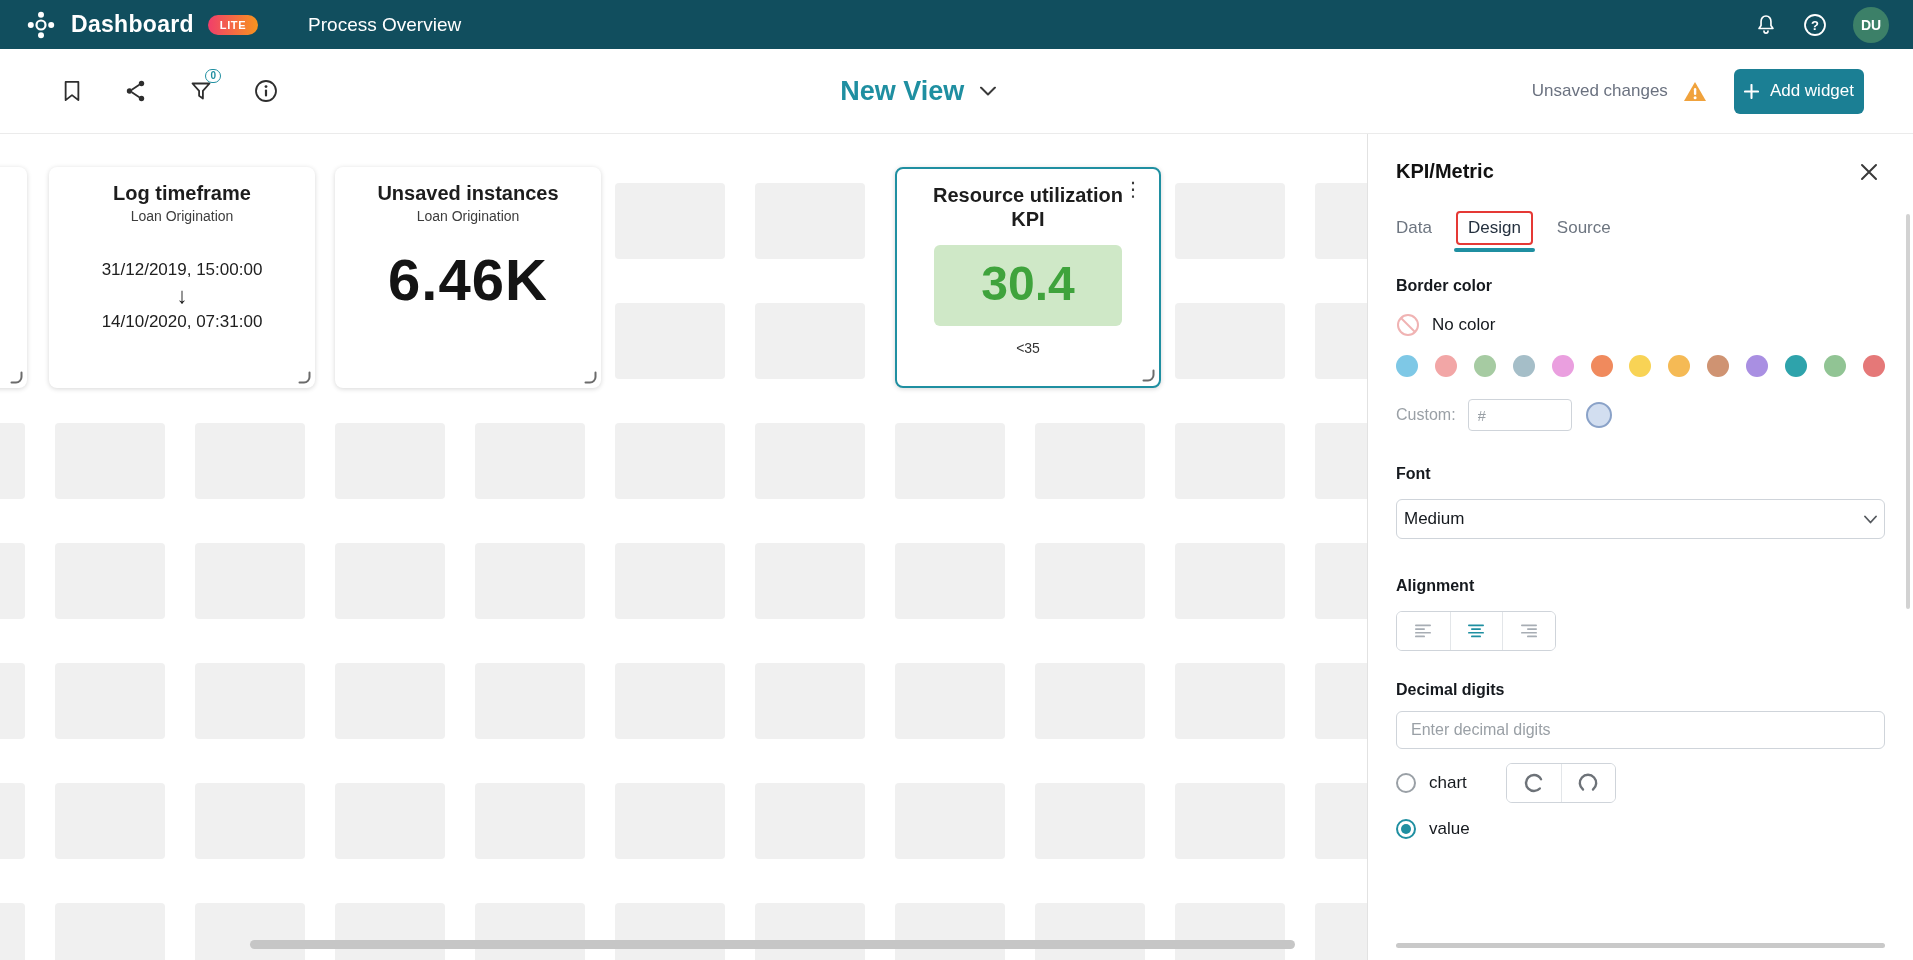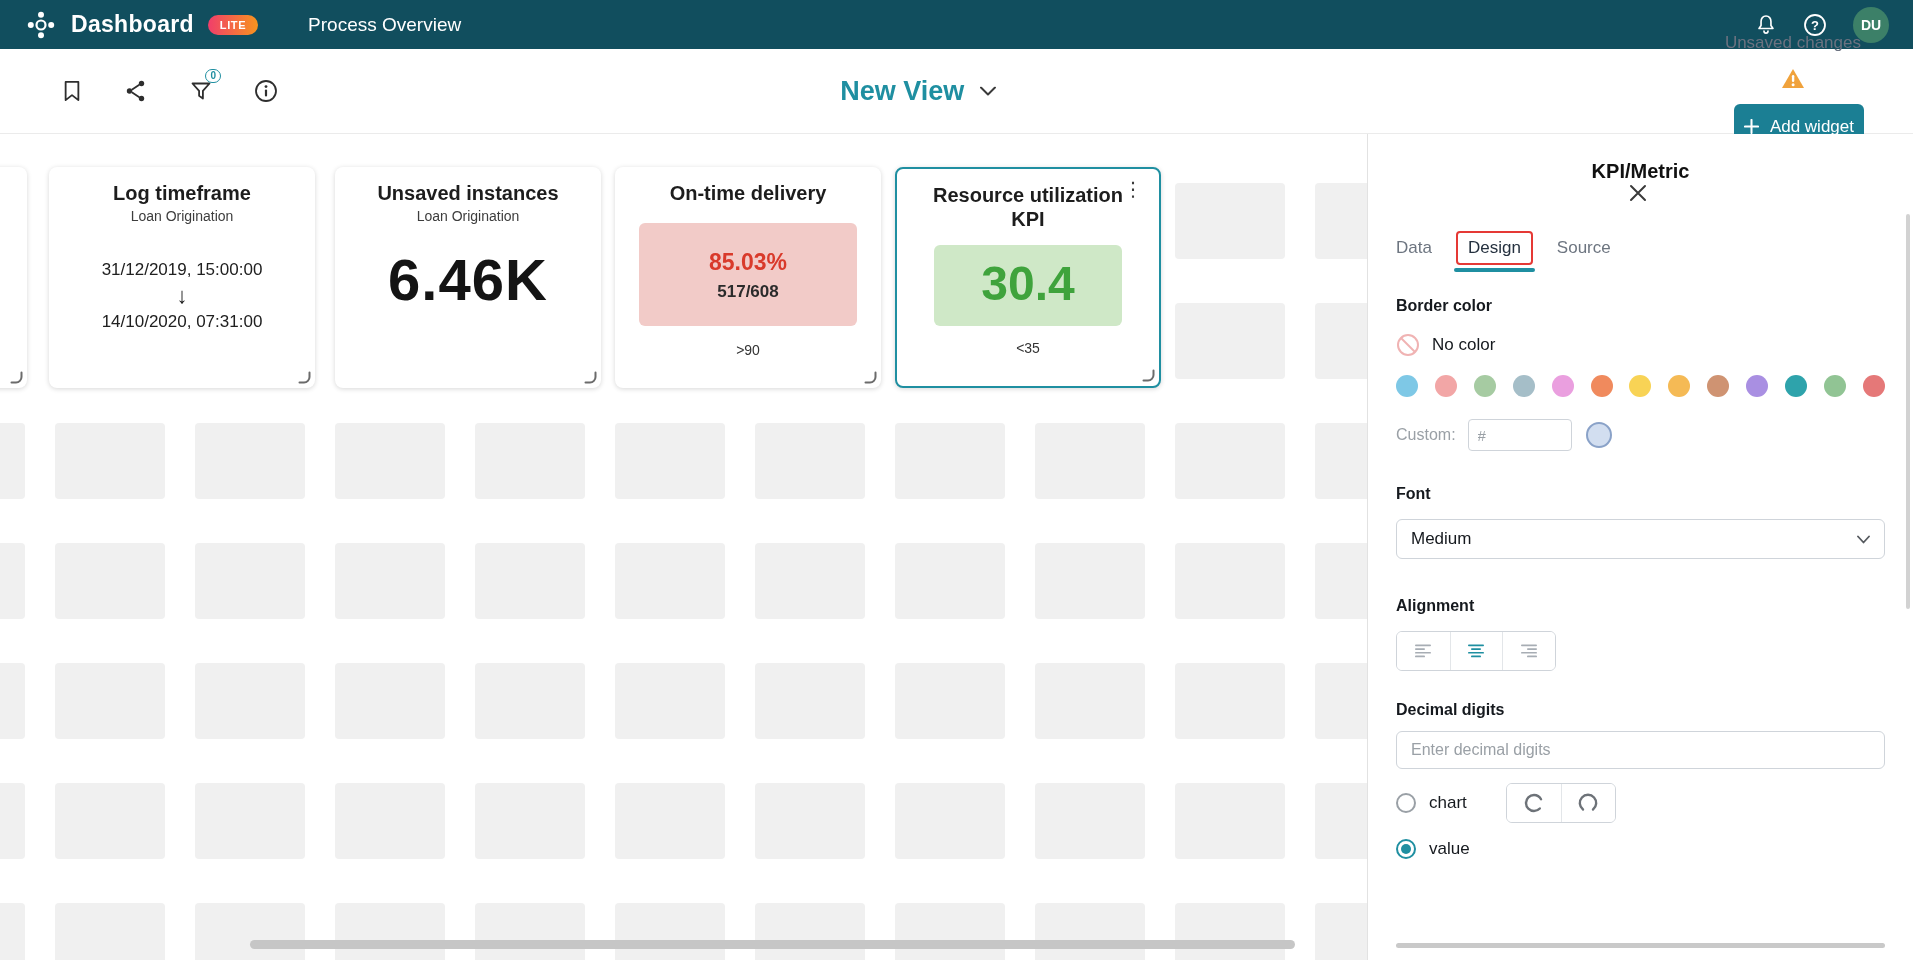--- a/index.html
+++ b/index.html
@@ -16,21 +16,21 @@
   .tb-round { display:inline-flex; cursor:pointer; }
   .avatar { width:36px; height:36px; border-radius:50%; background:#3c8068; color:#fff; font-size:14px; font-weight:700; display:flex; align-items:center; justify-content:center; cursor:pointer; }
 
   
   .toolbar { height:85px; background:#fff; display:flex; align-items:center; padding:0 49px 0 62px; position:relative; border-bottom:1px solid #ebebeb; }
   .tb-icons { display:flex; align-items:center; gap:42px; }
   .icon-btn { cursor:pointer; position:relative; display:inline-flex; }
   .filter-badge { position:absolute; top:-11px; right:-9px; font-size:10px; font-weight:700; color:var(--brand-teal,#1f8fa1); border:1px solid var(--brand-teal,#1f8fa1); border-radius:8px; padding:1px 4px; line-height:10px; background:#fff; }
   .view-title-wrap { position:absolute; left:48%; top:50%; transform:translate(-50%,-50%); display:flex; align-items:center; gap:16px; }
   .view-title { color:var(--brand-teal,#1f8fa1); font-size:27px; font-weight:700; }
-  .toolbar-right { margin-left:auto; display:flex; align-items:center; gap:15px;flex-direction:column; }
+  .toolbar-right { margin-left:auto; display:flex; align-items:center; gap:15px; }
   .status-text { color:#6b7280; font-size:17px; }
   .add-widget-btn { background:var(--add-button-teal,#1b7f94); color:#fff; height:45px; border:none; border-radius:6px; font-size:17px; display:flex; align-items:center; gap:11px; padding:0 10px; cursor:pointer; margin-left:12px; font-family:inherit; }
 
   
   .content { display:flex; height:826px; }
   .canvas { position:relative; width:1367px; height:100%; overflow:hidden; background:#fff; }
   .tile { position:absolute; width:110px; height:76px; background:#f0f0f0; border-radius:4px; }
 
   .card { position:absolute; top:33px; width:266px; height:221px; background:#fff; border-radius:8px; box-shadow:0 1px 5px rgba(0,0,0,.16); text-align:center; }
   .card-title { margin:14px 34px 0; font-size:20px; font-weight:700; color:#1d1d1d; line-height:1.2; }
@@ -47,40 +47,40 @@
   .threshold { font-size:14px; color:#333; margin-top:16px; }
   .card-selected { border:2px solid var(--brand-teal,#1f8fa1); }
   .kebab { position:absolute; top:6px; right:12px; font-size:20px; color:#3c3c3c; cursor:pointer; line-height:1; padding:4px; }
   .kpi-box-green { margin:14px 37px 0; background:var(--kpi-positive-bg,#cfe8c7); border-radius:6px; padding:13px 0 15px; }
   .kpi-green-value { color:var(--kpi-positive-text,#3fa33c); font-size:48px; font-weight:700; line-height:1.1; }
   .threshold-green { margin-top:14px; }
   .h-scroll-thumb { position:absolute; left:250px; top:806px; width:1045px; height:9px; border-radius:4.5px; background:#c6c6c6; cursor:pointer; }
 
   
   .panel { width:546px; height:100%; border-left:1px solid #e2e2e2; position:relative; padding:0 28px; background:#fff; }
-  .panel-header { display:flex; justify-content:space-between; align-items:center; margin-top:26px;flex-direction:column; }
+  .panel-header { display:flex; justify-content:space-between; align-items:center; margin-top:26px; }
   .panel-title { font-size:20px; font-weight:700; color:#111; }
   .close-btn { cursor:pointer; margin-right:6px; display:inline-flex; }
   .tabs { display:flex; align-items:center; gap:24px; margin-top:24px; height:42px; }
   .tab { font-size:17px; color:#6d7580; cursor:pointer; }
   .tab-design-wrap { position:relative; border:2px solid var(--annotation-red,#e53935); border-radius:4px; padding:5px 10px; }
   .tab-design-wrap .tab { color:#25313f; font-weight:500; }
   .tab-underline { position:absolute; left:-4px; right:-4px; bottom:-9px; height:4px; border-radius:2px; background:var(--brand-teal,#1f8fa1); }
   .section-heading { font-size:16px; font-weight:700; color:#15191e; }
   .bc-heading { margin-top:28px; }
   .no-color-row { display:flex; align-items:center; gap:12px; margin-top:18px; font-size:17px; color:#15191e; cursor:pointer; }
   .swatch-row { display:flex; justify-content:space-between; margin-top:18px; }
   .swatch { width:22px; height:22px; border-radius:50%; cursor:pointer; display:inline-block; }
   .custom-row { display:flex; align-items:center; margin-top:22px; }
   .custom-label { color:#9aa0a6; font-size:16px; margin-right:12px; }
   .custom-input { width:104px; height:32px; border:1px solid #cfd4da; border-radius:4px; padding:0 9px; font-size:15px; color:#333; font-family:inherit; }
   input::placeholder { color:#9aa0a6; }
   .custom-preview { width:26px; height:26px; border-radius:50%; background:var(--custom-preview,#d2def0); border:2px solid #8aa2c8; margin-left:14px; cursor:pointer; }
   .font-heading { margin-top:34px; }
-  .font-select { margin-top:16px; height:40px; border:1px solid #cfd4da; border-radius:6px; display:flex; align-items:center; justify-content:space-between; padding:0 14px; font-size:17px; color:#15191e; cursor:pointer; background:#fff; }
+  .font-select { margin-top:16px; height:40px; border:1px solid #cfd4da; border-radius:6px; display:flex; align-items:center; justify-content:space-between; padding:0 7px; font-size:17px; color:#15191e; cursor:pointer; background:#fff; }
   .align-heading { margin-top:38px; }
   .align-group { display:flex; margin-top:16px; width:160px; border:1px solid #cfd4da; border-radius:6px; overflow:hidden; background:#fff; }
   .align-btn { width:53px; height:38px; display:flex; align-items:center; justify-content:center; cursor:pointer; background:#fff; }
   .align-btn + .align-btn { border-left:1px solid #e3e6e9; }
   .dec-heading { margin-top:30px; }
   .decimal-input { margin-top:12px; width:100%; height:38px; border:1px solid #cfd4da; border-radius:6px; padding:0 14px; font-size:16px; font-family:inherit; }
   .viz-heading { margin-top:28px; }
   .radio-row { display:flex; align-items:center; gap:13px; }
   .radio-row.first { margin-top:16px; }
   .radio-row.second { margin-top:14px; }
@@ -295,33 +295,20 @@
       <div class="card-title">Unsaved instances</div>
       <div class="card-sub">Loan Origination</div>
       <div class="big-value">6.46K</div>
       <span class="handle">
         <svg width="13" height="13" viewBox="0 0 13 13">
             <path d="M11.5 1.5 v4.5 a5.5 5.5 0 0 1 -5.5 5.5 H1.5" fill="none" stroke="#6b6b6b" stroke-width="2" stroke-linecap="round"></path>
           </svg>
       </span>
     </div>
 
-    <div class="card" style="left:615px;">
-      <div class="card-title">On-time delivery</div>
-      <div class="kpi-box-red">
-        <div class="kpi-red-value">85.03%</div>
-        <div class="kpi-fraction">517/608</div>
-      </div>
-      <div class="threshold">&gt;90</div>
-      <span class="handle">
-        <svg width="13" height="13" viewBox="0 0 13 13">
-            <path d="M11.5 1.5 v4.5 a5.5 5.5 0 0 1 -5.5 5.5 H1.5" fill="none" stroke="#6b6b6b" stroke-width="2" stroke-linecap="round"></path>
-          </svg>
-      </span>
-    </div>
 
     <div class="card card-selected" style="left:895px;">
       <span class="kebab">⋮</span>
       <div class="card-title">Resource utilization KPI</div>
       <div class="kpi-box-green">
         <div class="kpi-green-value">30.4</div>
       </div>
       <div class="threshold threshold-green">&lt;35</div>
       <span class="handle">
         <svg width="13" height="13" viewBox="0 0 13 13">

